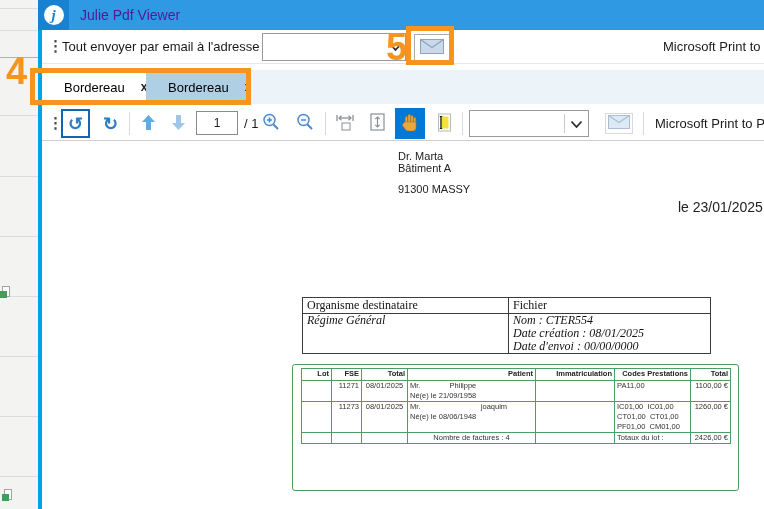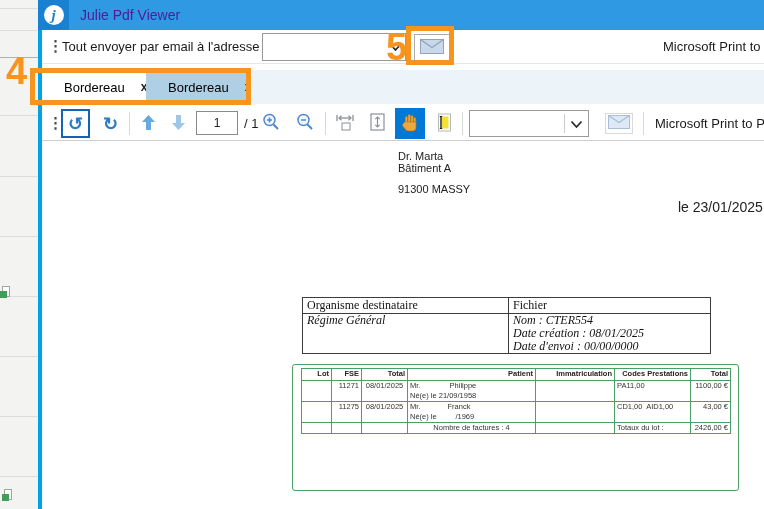--- a/index.html
+++ b/index.html
@@ -303,27 +303,29 @@
                 <td class="col-fse">11271</td>
                 <td class="col-date">08/01/2025</td>
                 <td class="col-patient">Mr.              Philippe
 Né(e) le 21/09/1958</td>
                 <td class="col-immat"></td>
                 <td class="col-codes">PA11,00</td>
                 <td class="col-total">1100,00 €</td>
               </tr>
               <tr>
                 <td class="col-lot"></td>
-                <td class="col-fse">11275</td>
+                <td class="col-fse">11273</td>
                 <td class="col-date">08/01/2025</td>
-                <td class="col-patient">Mr.             Franck
-Né(e) le         /1969</td>
+                <td class="col-patient">Mr.                             joaquim
+Né(e) le 08/06/1948</td>
                 <td class="col-immat"></td>
-                <td class="col-codes">CD1,00  AID1,00</td>
-                <td class="col-total">43,00 €</td>
+                <td class="col-codes">IC01,00  IC01,00
+CT01,00  CT01,00
+PF01,00  CM01,00</td>
+                <td class="col-total">1260,00 €</td>
               </tr>
             </tbody>
           <tbody>
             <tr class="footer-row">
               <td></td>
               <td></td>
               <td></td>
               <td class="f-count">Nombre de factures : 4</td>
               <td></td>
               <td class="f-totlabel">Totaux du lot :</td>

